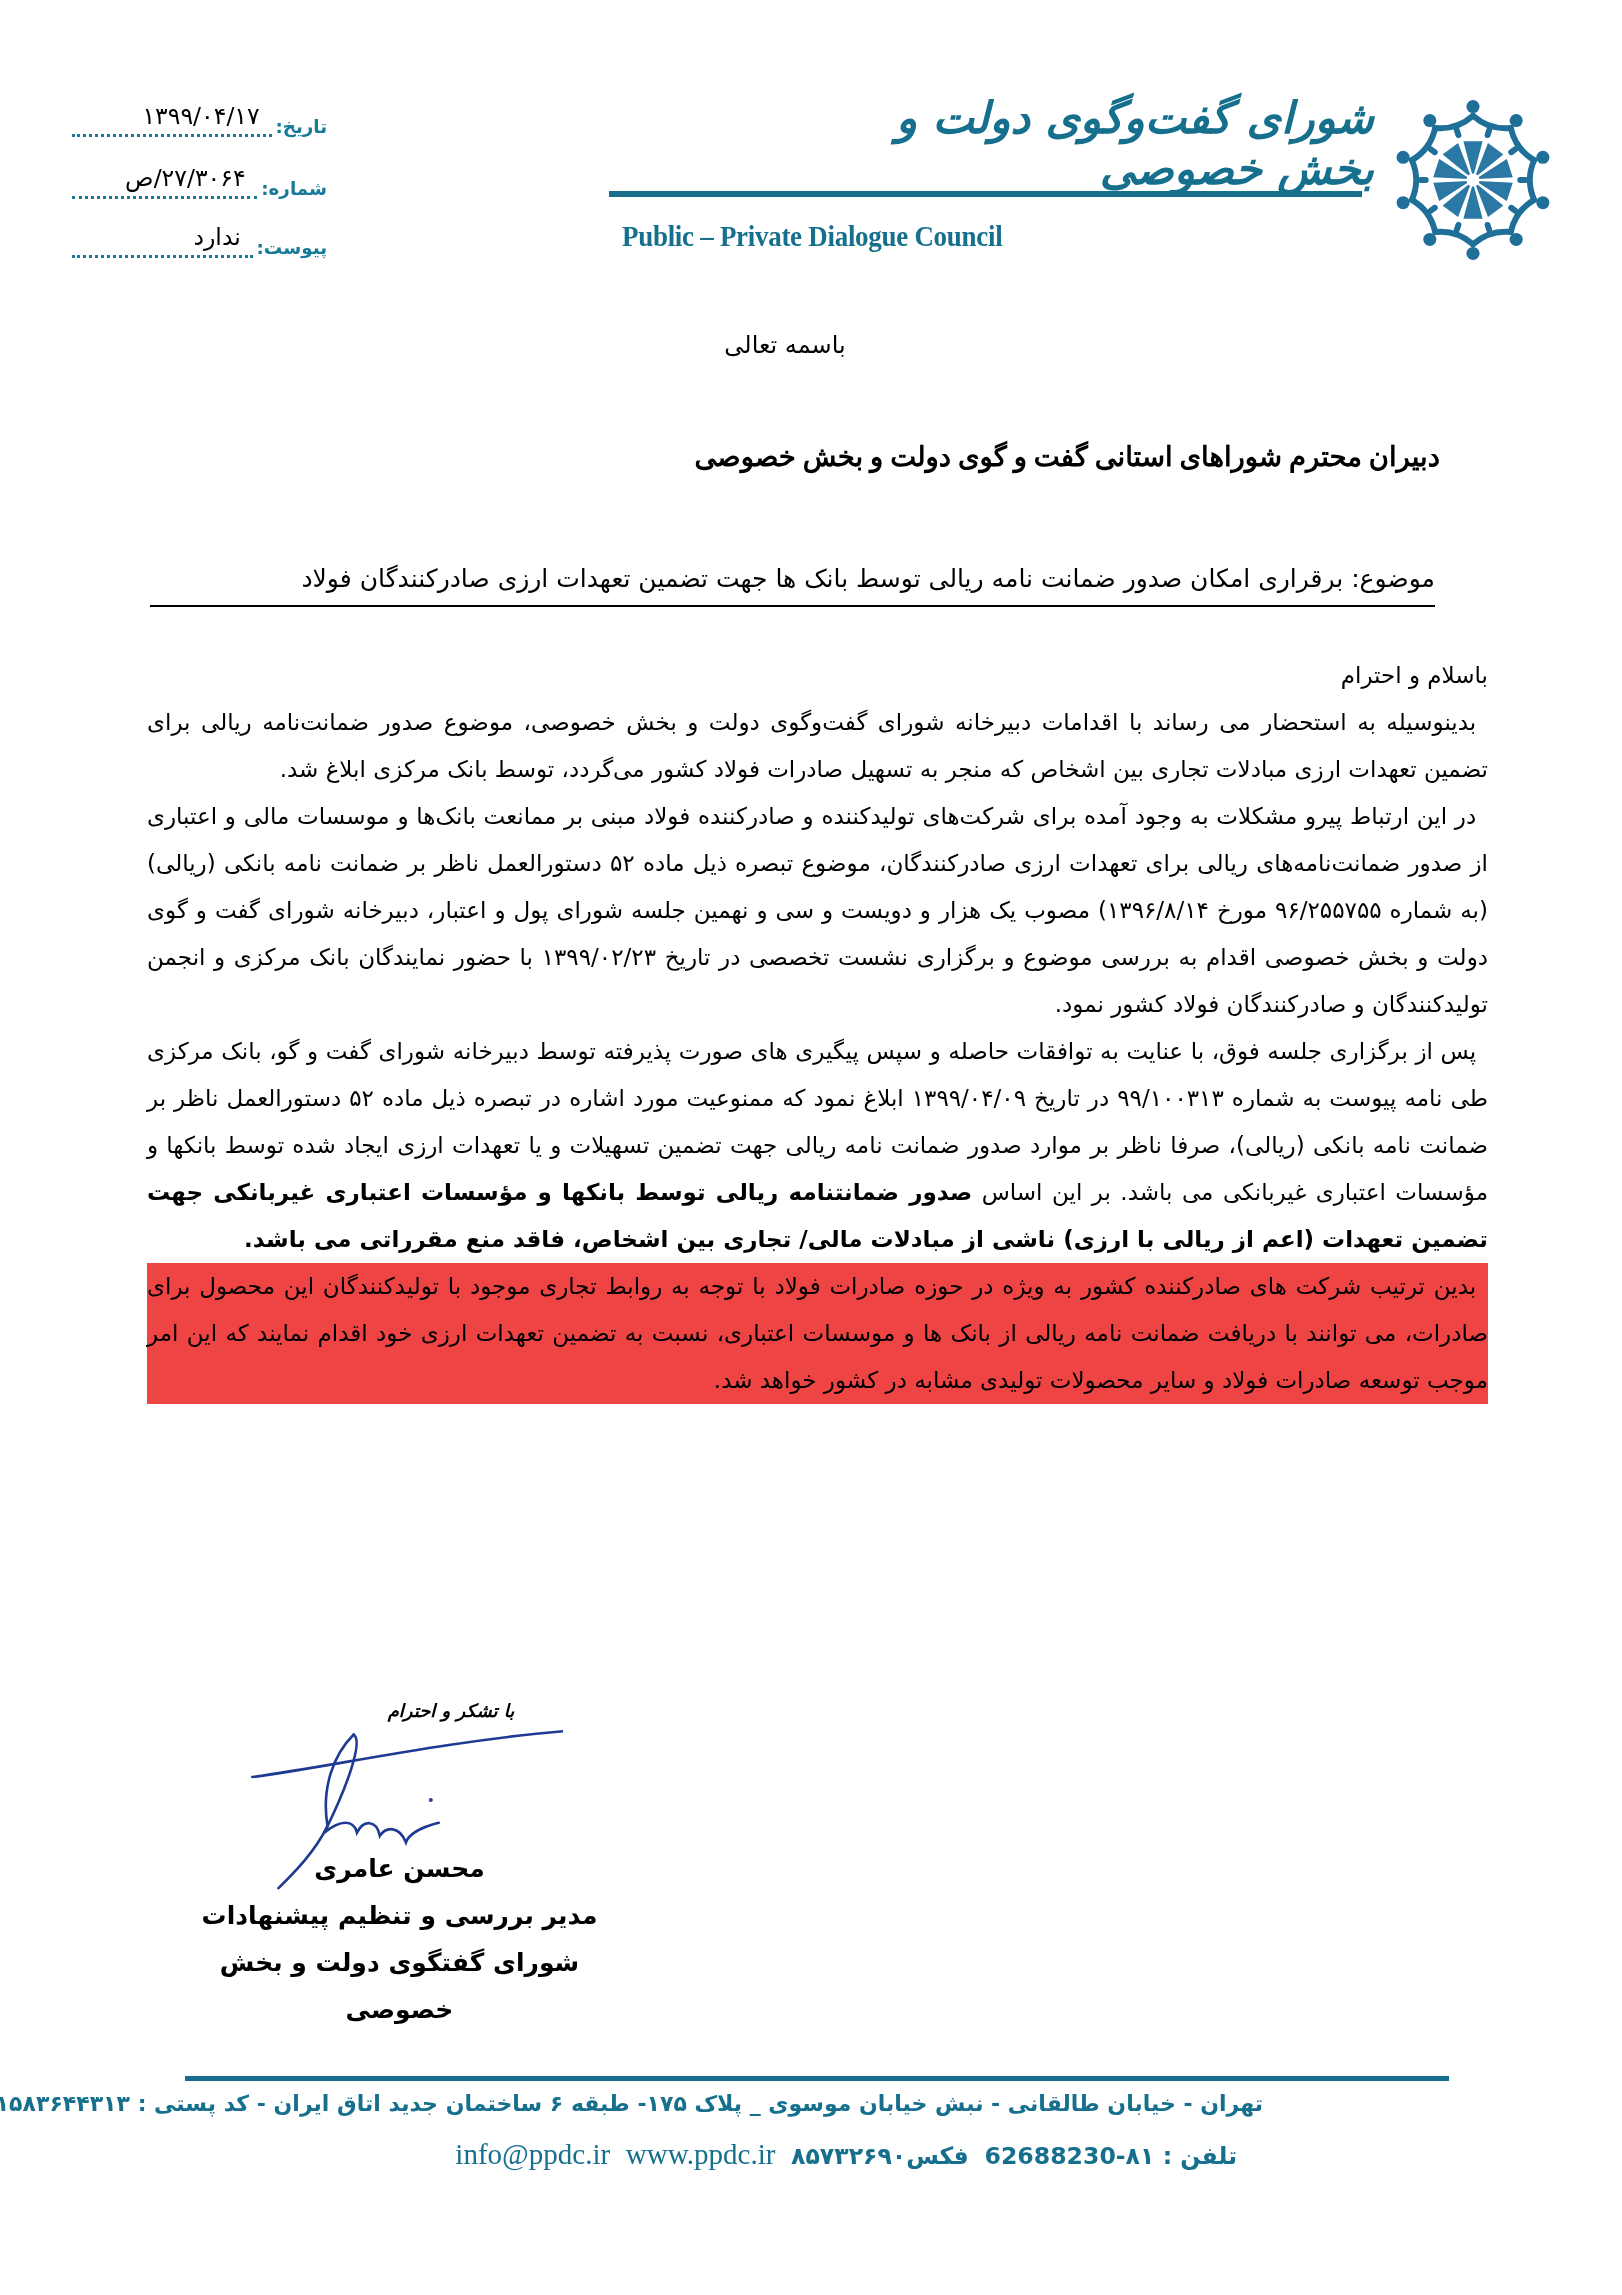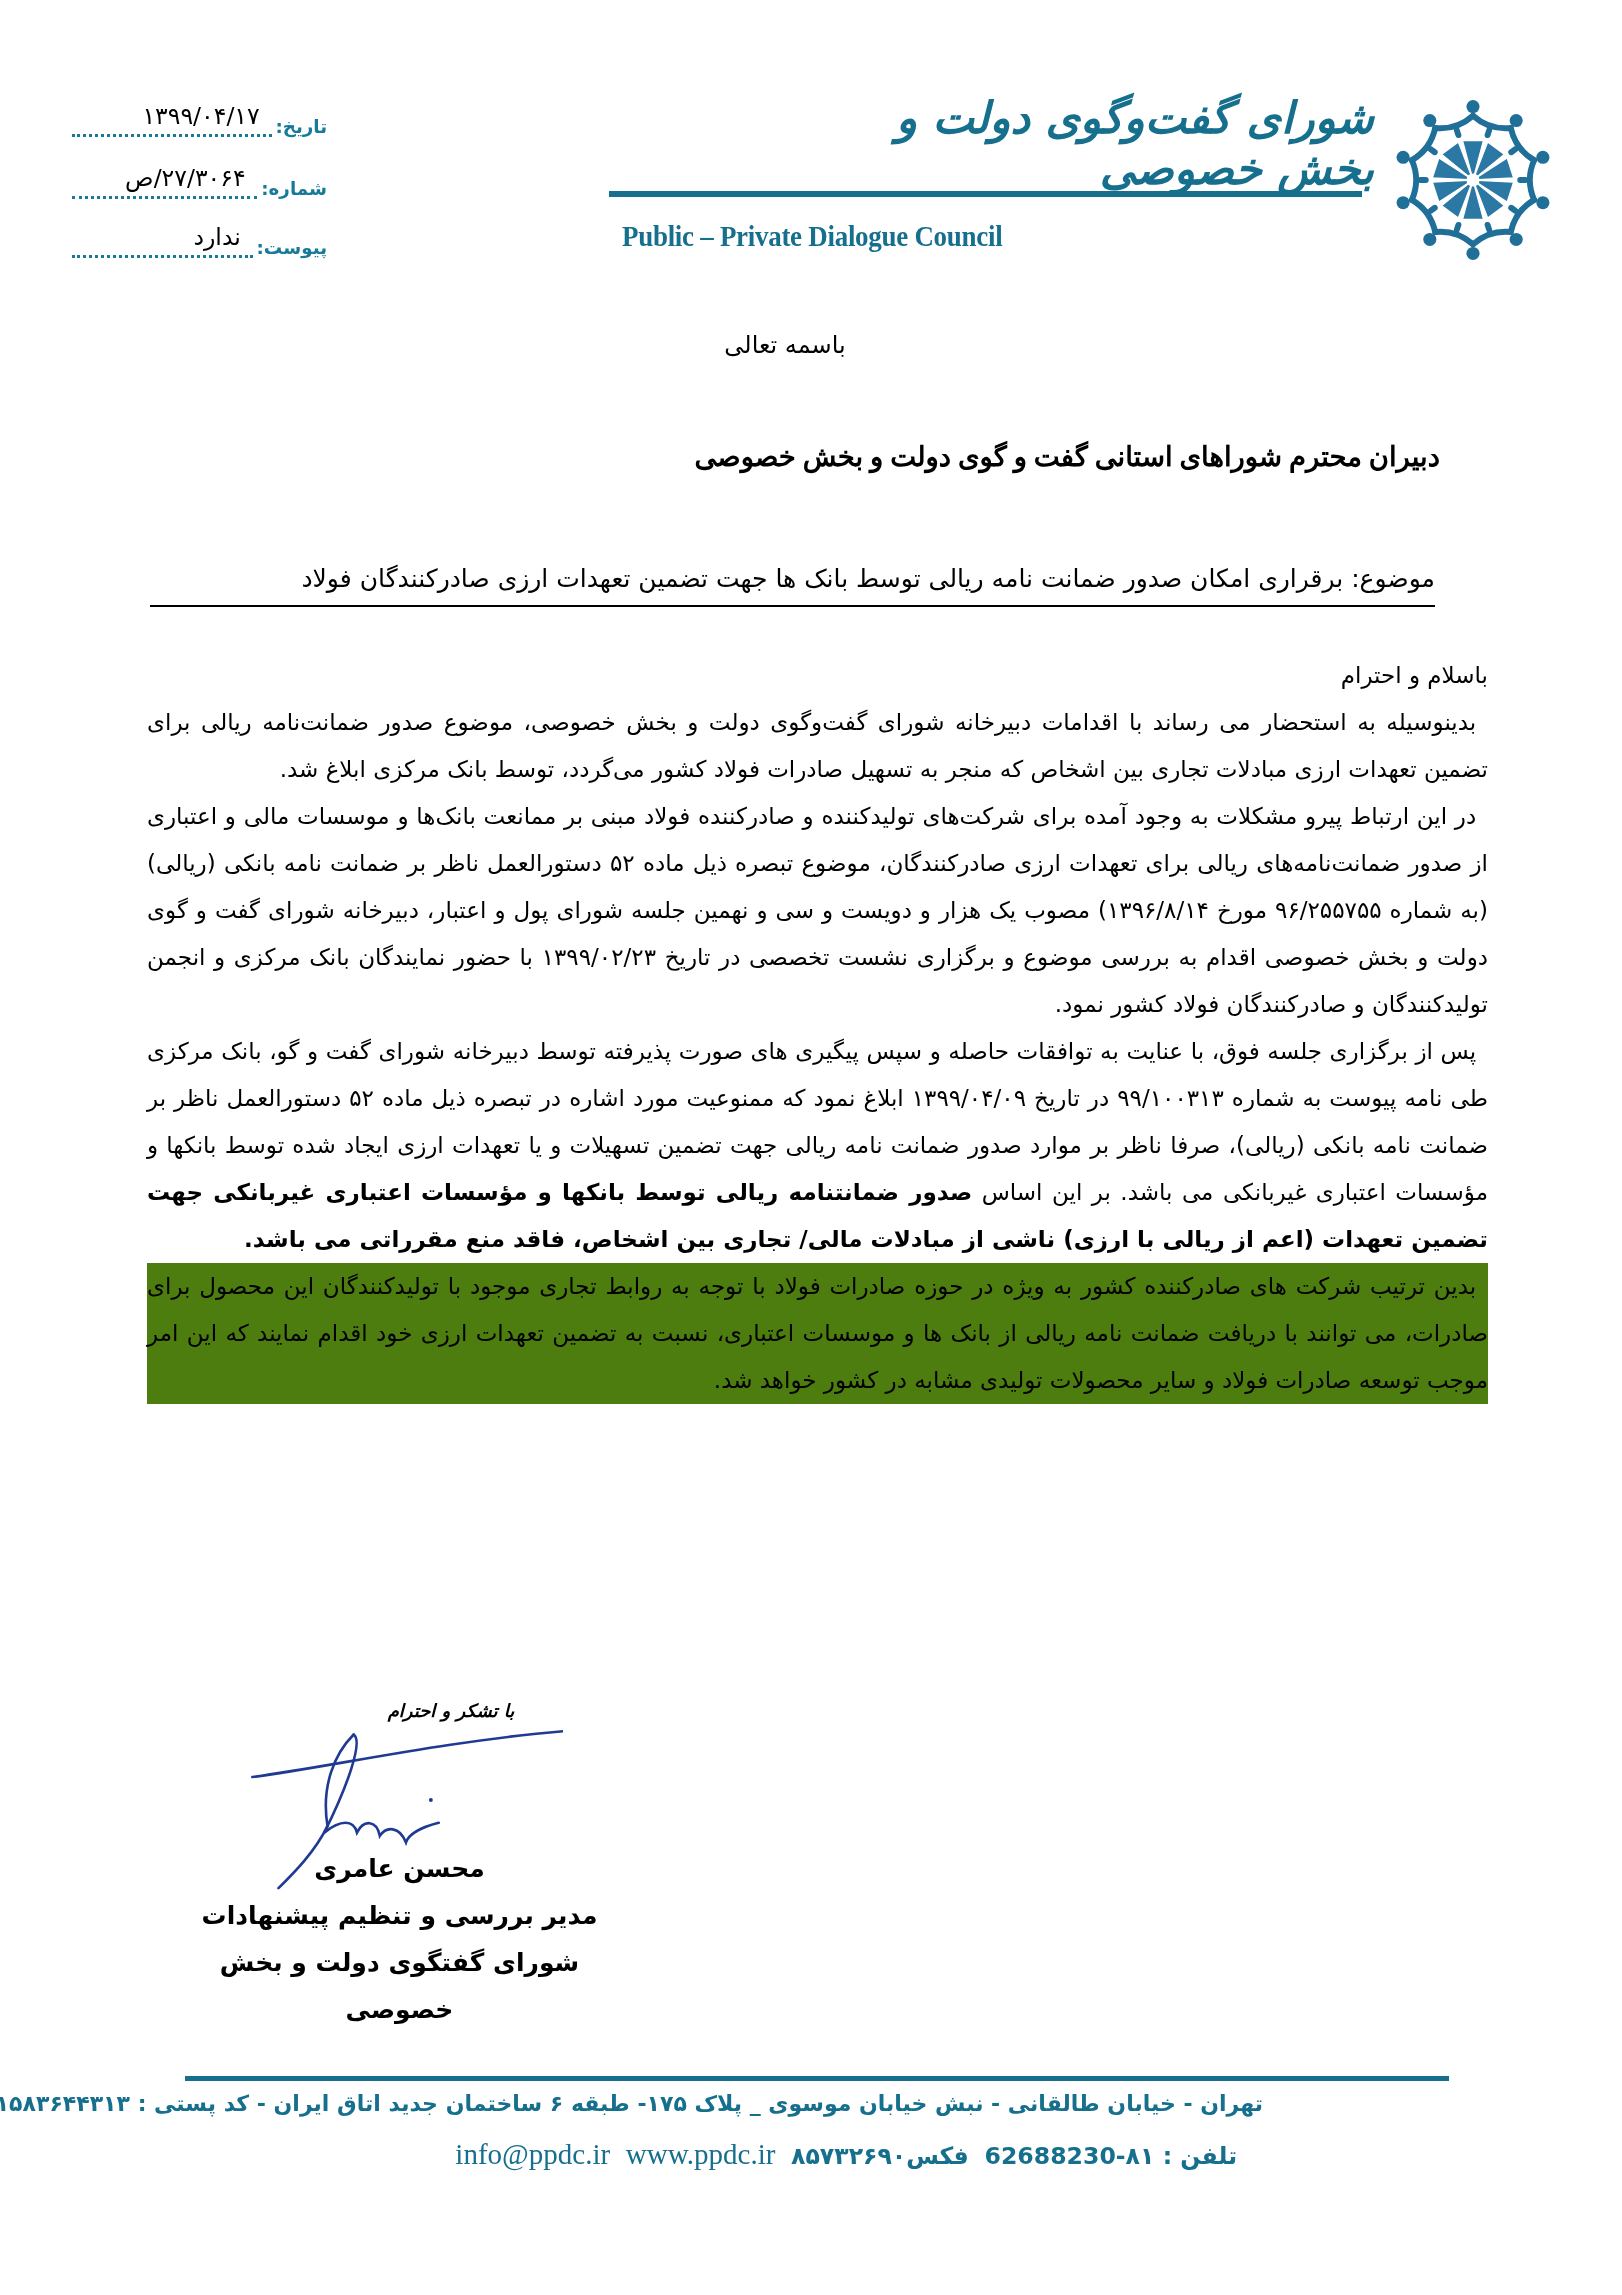--- a/index.html
+++ b/index.html
@@ -52,21 +52,21 @@
     font-size: 25px; padding-bottom: 12px; border-bottom: 2.6px solid #000;
     white-space: nowrap; overflow: hidden;
   }
   .letter {
     position: absolute; left: 147px; top: 652px; width: 1341px;
     font-size: 23px; line-height: 47px; text-align: justify; text-align-last: right;
   }
   .letter p { margin: 0; }
   .letter .indent { text-indent: 11.8px; }
   .letter .strong { font-weight: bold; }
-  .shade { background: #4d7c0f; }
+  .shade { background: #ef4444; }
   
   .closing {
     position: absolute; left: 353px; top: 1700px; width: 196px; text-align: center;
     font-weight: bold; font-size: 18px; font-style: italic;
   }
   .signature { position: absolute; left: 249px; top: 1728px; width: 314px; height: 170px; }
   .signer {
     position: absolute; left: 177px; top: 1845px; width: 445px; text-align: center;
     font-weight: bold; font-size: 25px; line-height: 47px;
   }

